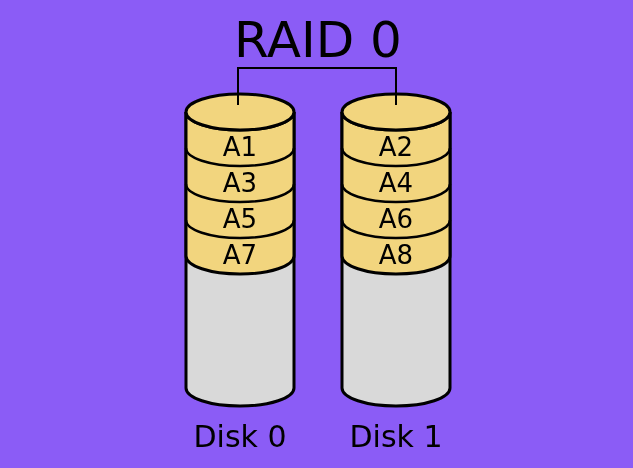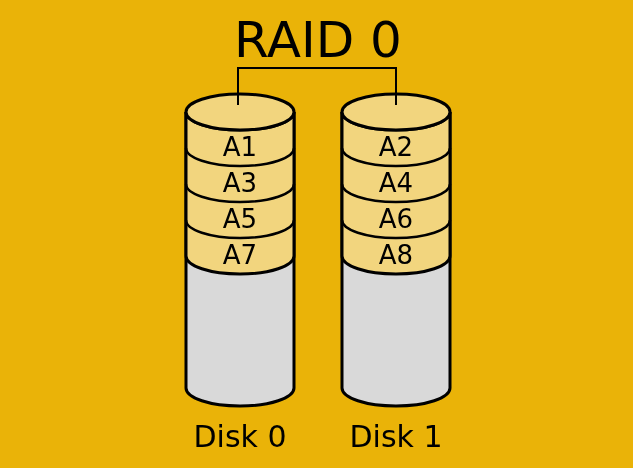--- a/index.html
+++ b/index.html
@@ -4,21 +4,21 @@
 <style>
   html, body {
     margin: 0;
     padding: 0;
     background: #ffffff;
   }
   #canvas {
     position: relative;
     width: 633px;
     height: 468px;
-    background: #eab308;
+    background: #8b5cf6;
     overflow: hidden;
     font-family: "DejaVu Sans", "Liberation Sans", sans-serif;
   }
   svg {
     display: block;
   }
   .outline {
     stroke: #000000;
     stroke-width: 3;
   }

